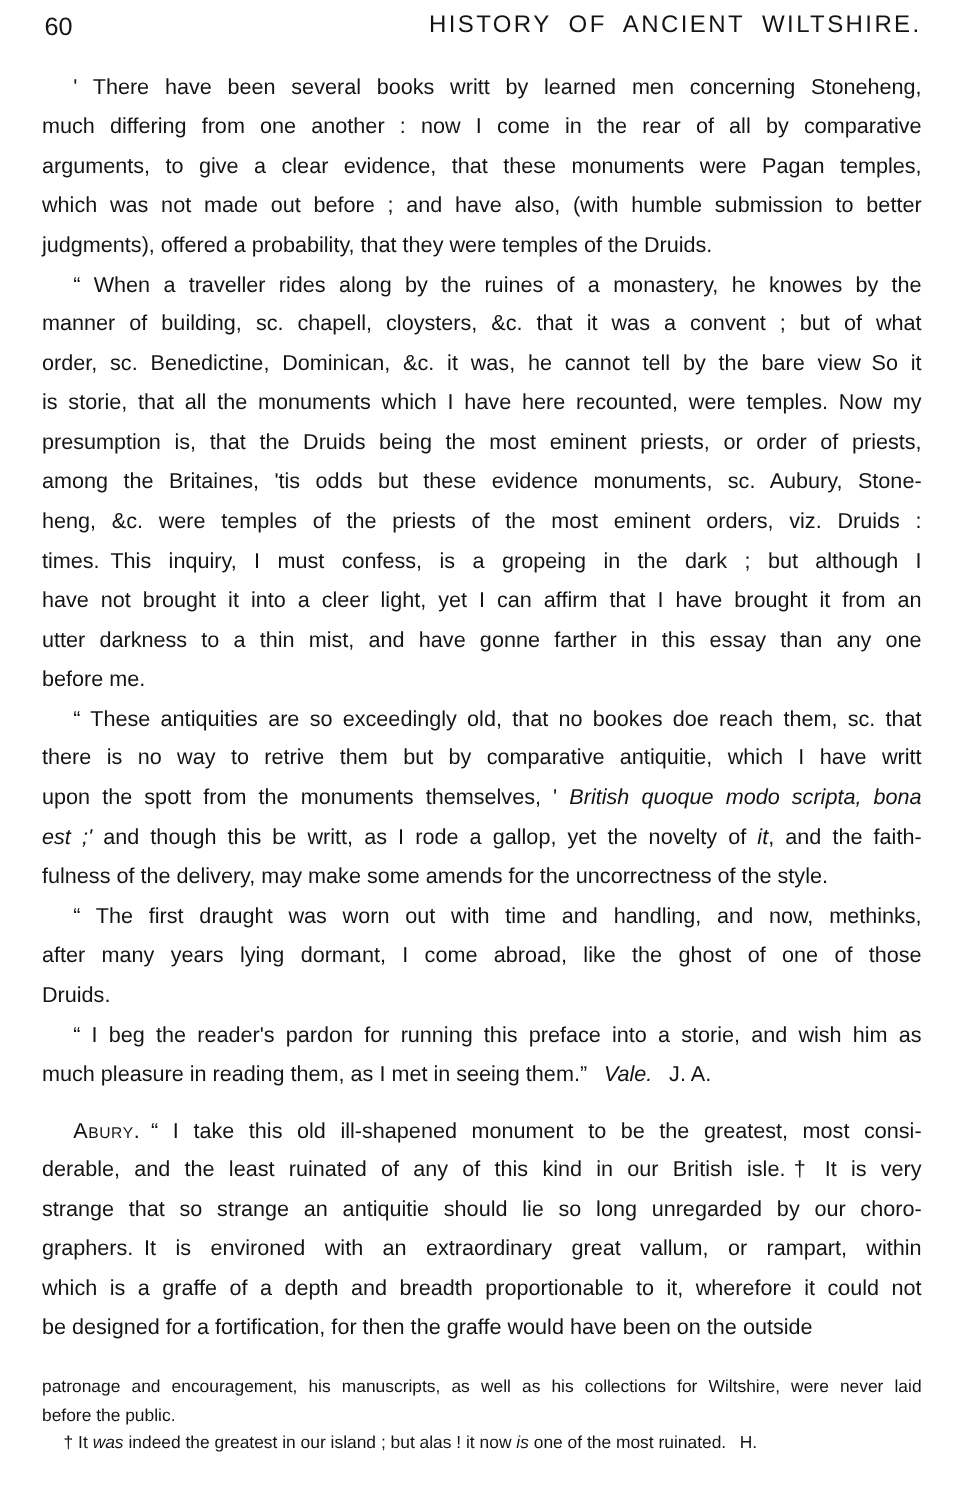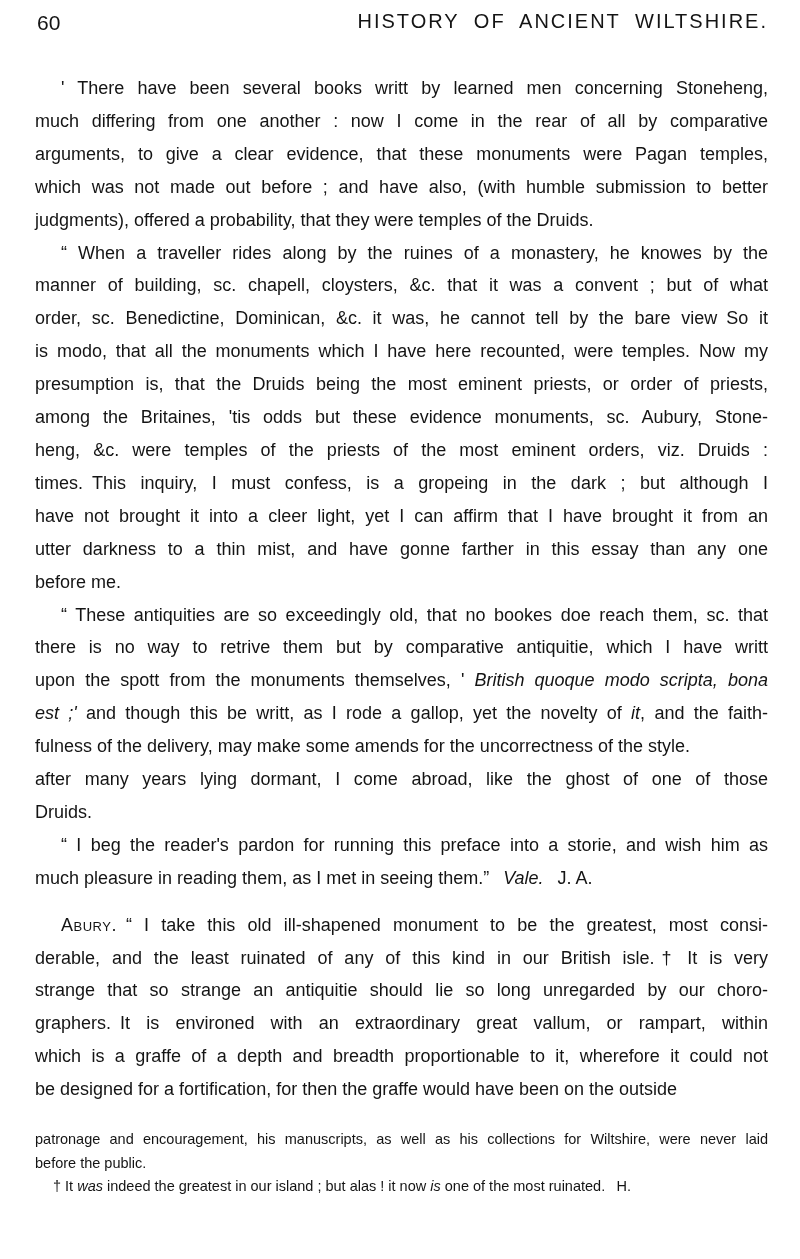--- a/index.html
+++ b/index.html
@@ -9,21 +9,21 @@
     background: #ffffff; color: #141414;
     font-family: Liberation Sans, sans-serif;
     overflow: hidden;
   }
   .header { position: relative; height: 30px; }
   .pagenum { position: absolute; left: 2px; top: 1px; font-size: 21px; }
   .title {
     display: block; text-align: right; font-size: 20px;
     letter-spacing: 2px; word-spacing: 7px; white-space: nowrap;
   }
-  .main { margin-top: 32px; font-size: 18px; line-height: 32.9px; }
+  .main { margin-top: 16px; font-size: 18px; line-height: 32.9px; }
   .paragraph { margin: 0; }
   .paragraph.gap { margin-top: 14px; }
   .line { text-align: justify; text-align-last: justify; }
   .line.last { text-align-last: left; }
   .line.first { text-indent: 26px; }
   .it { font-style: italic; }
   .sc { font-variant: small-caps; letter-spacing: 0.5px; }
   .footnotes { margin-top: 22px; font-size: 14.5px; line-height: 23.5px; }
   .footnotes .line.first { text-indent: 18px; }
 </style>
@@ -40,37 +40,38 @@
         <div class="line first">' There have been several books writt by learned men concerning Stoneheng,</div>
         <div class="line">much differing from one another : now I come in the rear of all by comparative</div>
         <div class="line">arguments, to give a clear evidence, that these monuments were Pagan temples,</div>
         <div class="line">which was not made out before ; and have also, (with humble submission to better</div>
         <div class="line last">judgments), offered a probability, that they were temples of the Druids.</div>
       </div>
       <div class="paragraph">
         <div class="line first">“ When a traveller rides along by the ruines of a monastery, he knowes by the</div>
         <div class="line">manner of building, sc. chapell, cloysters, &amp;c. that it was a convent ; but of what</div>
         <div class="line">order, sc. Benedictine, Dominican, &amp;c. it was, he cannot tell by the bare view So it</div>
-        <div class="line">is modo, that all the monuments which I have here recounted, were temples. Now my</div>
+        <div class="line">is storie, that all the monuments which I have here recounted, were temples. Now my</div>
         <div class="line">presumption is, that the Druids being the most eminent priests, or order of priests,</div>
         <div class="line">among the Britaines, 'tis odds but these evidence monuments, sc. Aubury, Stone-</div>
         <div class="line">heng, &amp;c. were temples of the priests of the most eminent orders, viz. Druids :</div>
         <div class="line">times. This inquiry, I must confess, is a gropeing in the dark ; but although I</div>
         <div class="line">have not brought it into a cleer light, yet I can affirm that I have brought it from an</div>
         <div class="line">utter darkness to a thin mist, and have gonne farther in this essay than any one</div>
         <div class="line last">before me.</div>
       </div>
       <div class="paragraph">
         <div class="line first">“ These antiquities are so exceedingly old, that no bookes doe reach them, sc. that</div>
         <div class="line">there is no way to retrive them but by comparative antiquitie, which I have writt</div>
         <div class="line"><span>upon the spott from the monuments themselves, ' </span><span class="it">British quoque modo scripta, bona</span></div>
         <div class="line"><span class="it">est ;'</span><span> and though this be writt, as I rode a gallop, yet the novelty of </span><span class="it">it</span><span>, and the faith-</span></div>
         <div class="line last">fulness of the delivery, may make some amends for the uncorrectness of the style.</div>
       </div>
       <div class="paragraph">
+        <div class="line first">“ The first draught was worn out with time and handling, and now, methinks,</div>
         <div class="line">after many years lying dormant, I come abroad, like the ghost of one of those</div>
         <div class="line last">Druids.</div>
       </div>
       <div class="paragraph">
         <div class="line first">“ I beg the reader's pardon for running this preface into a storie, and wish him as</div>
         <div class="line last"><span>much pleasure in reading them, as I met in seeing them.”  </span><span class="it">Vale.</span><span>  J. A.</span></div>
       </div>
       <div class="paragraph gap">
         <div class="line first"><span class="sc">Abury.</span><span> “ I take this old ill-shapened monument to be the greatest, most consi-</span></div>
         <div class="line">derable, and the least ruinated of any of this kind in our British isle.† It is very</div>

